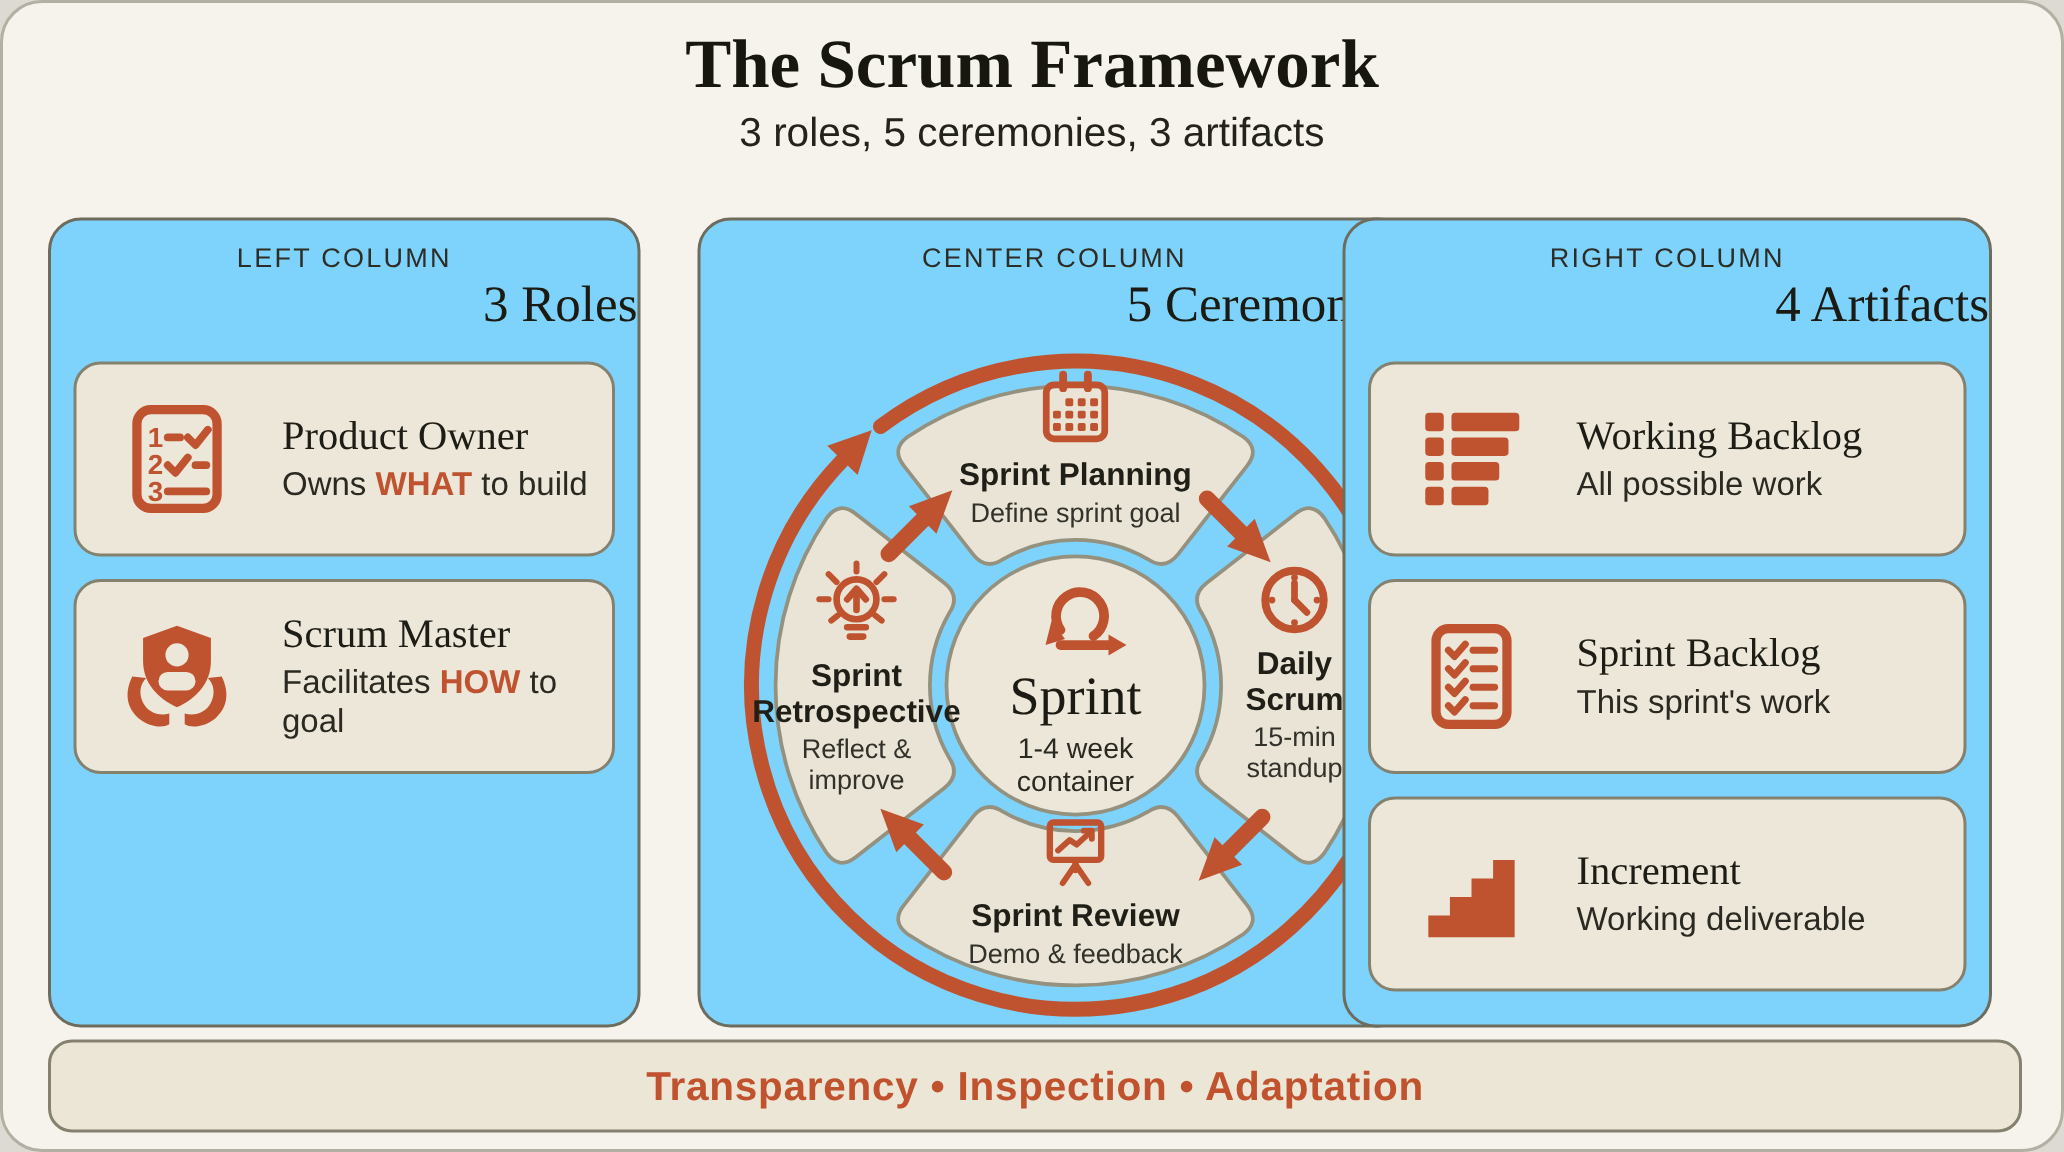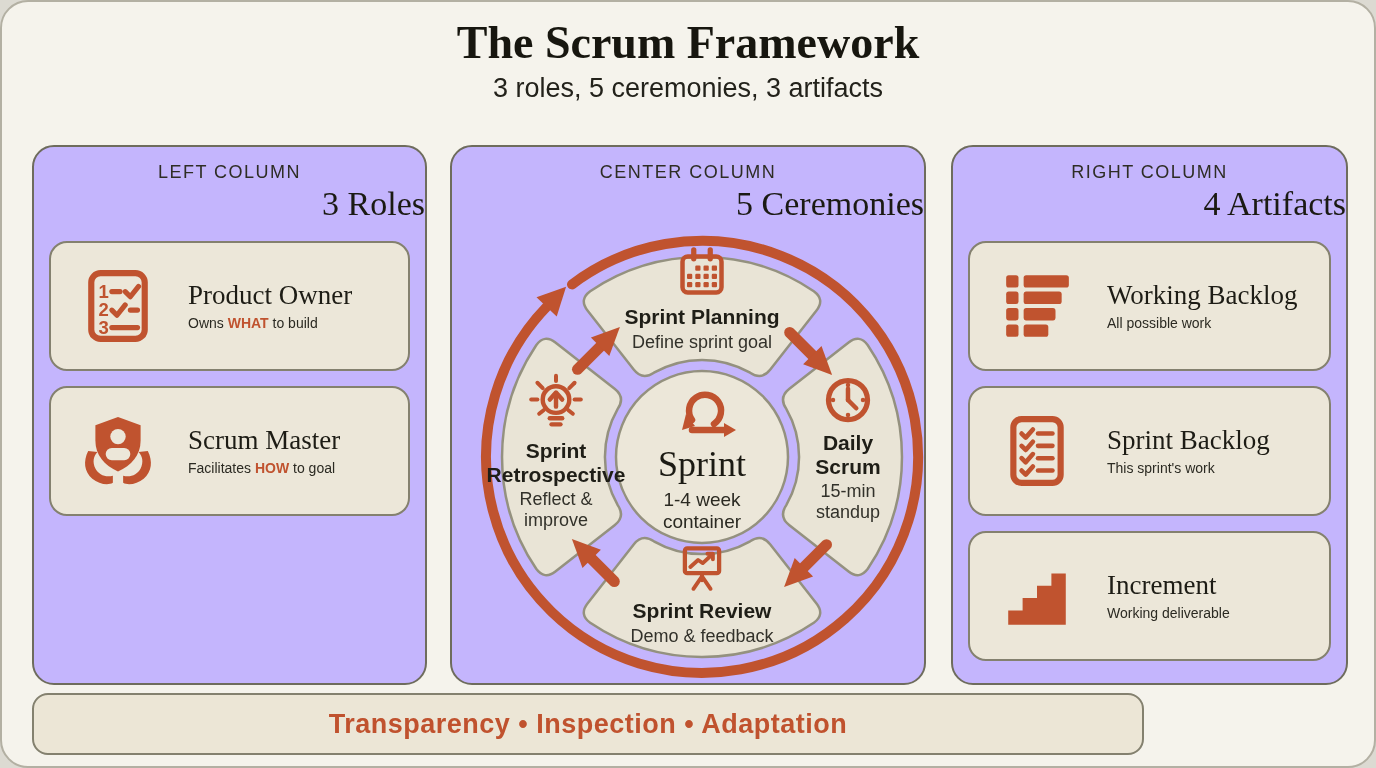--- a/index.html
+++ b/index.html
@@ -3,34 +3,34 @@
 <meta charset="utf-8">
 <style>
   html,body{margin:0;padding:0;background:#dcdad2;}
   .canvas{position:relative;width:1376px;height:768px;box-sizing:border-box;
     background:#f5f3ec;border:2px solid #b3b0a3;border-radius:28px;overflow:hidden;
     font-family:"Liberation Sans",sans-serif;color:#23221b;}
   .header{position:absolute;top:16px;left:0;width:100%;text-align:center;}
   .main-title{font-family:"Liberation Serif",serif;font-size:46px;font-weight:700;color:#17160f;line-height:1.1;}
   .main-subtitle{font-size:27px;color:#23221b;margin-top:4px;}
   .panel{position:absolute;top:143px;height:540px;box-sizing:border-box;
-    background:#c4b5fd;border:2px solid #6e6c5d;border-radius:22px;}
+    background:#7dd3fc;border:2px solid #6e6c5d;border-radius:22px;}
   .panel-left{left:30px;width:395px;}
-  .panel-center{left:448px;width:476px;}
-  .panel-right{left:949px;width:397px;}
+  .panel-center{left:463px;width:476px;}
+  .panel-right{left:893px;width:433px;}
   .kicker{text-align:center;font-size:18px;letter-spacing:1.5px;margin-top:15px;color:#2e2d25;}
   .heading{text-align:right;font-family:"Liberation Serif",serif;font-size:34px;color:#1b1a13;margin-top:2px;}
   .cards{position:absolute;left:15px;right:15px;top:94px;display:flex;flex-direction:column;gap:15px;}
   .card{height:130px;box-sizing:border-box;background:#ece7d9;border:2px solid #84816f;border-radius:18px;
     display:flex;align-items:center;padding-left:30px;gap:33px;}
   .card-icon{width:74px;height:74px;flex:none;}
   .card-title{font-family:"Liberation Serif",serif;font-size:27px;color:#1d1c15;line-height:1.1;}
-  .card-desc{font-size:14px;margin-top:5px;color:#2b2a22;}
+  .card-desc{font-size:22px;margin-top:5px;color:#2b2a22;}
   .kw{color:#c0532f;font-weight:bold;}
-  .footer-bar{position:absolute;left:30px;top:691px;width:1112px;height:62px;box-sizing:border-box;
+  .footer-bar{position:absolute;left:30px;top:691px;width:1316px;height:62px;box-sizing:border-box;
     background:#ece6d6;border:2px solid #84816f;border-radius:16px;
     display:flex;align-items:center;justify-content:center;}
   .footer-text{font-size:27px;font-weight:bold;color:#c0522e;letter-spacing:.5px;}
   
   .diagram{position:absolute;left:15px;top:80px;width:470px;height:460px;}
   .diagram svg.base{position:absolute;left:0;top:0;}
   .seg{position:absolute;text-align:center;}
   .seg-top{left:115px;top:18px;width:240px;}
   .seg-right{left:301px;top:146px;width:160px;}
   .seg-left{left:9px;top:146px;width:160px;}

